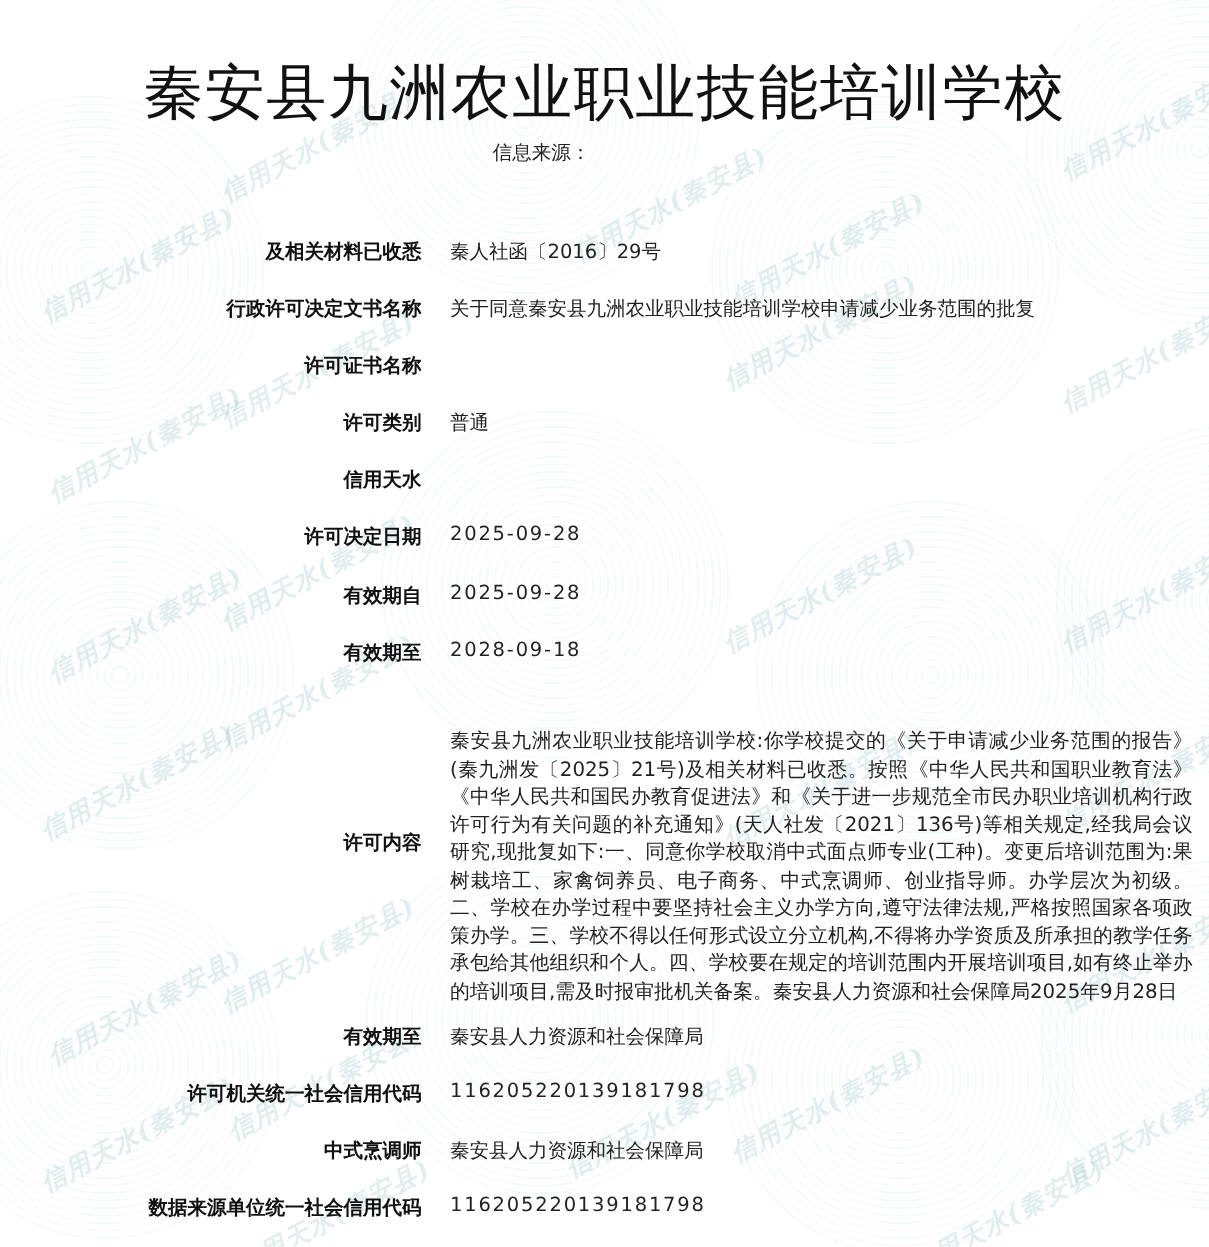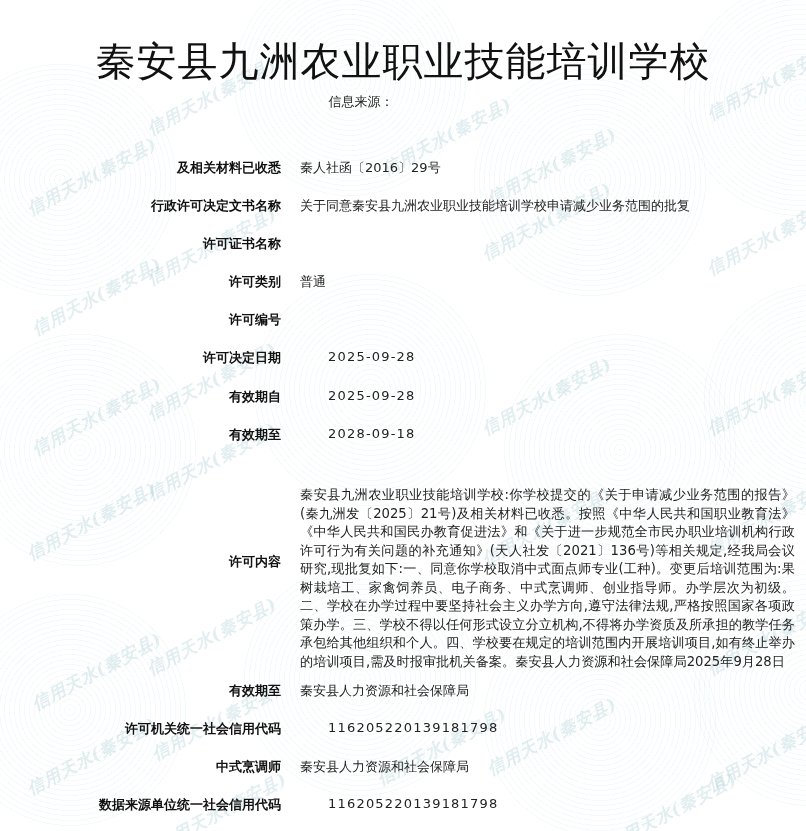--- a/index.html
+++ b/index.html
@@ -81,21 +81,20 @@
       text-align: right;
     }
     .value {
       position: absolute;
       left: 300px;
       white-space: nowrap;
       color: #222222;
     }
     .value.mono {
       letter-spacing: 1.2px;
-      margin-left: 28px;
     }
     .content-block {
       position: absolute;
       left: 300px;
       top: 486px;
       width: 495px;
       font-size: 13.2px;
       line-height: 18.5px;
       color: #222222;
       word-break: break-all;
@@ -166,21 +165,21 @@
     <span class="label">许可证书名称</span>
     <span class="value"></span>
   </div>
 
   <div class="row" style="top:273px;">
     <span class="label">许可类别</span>
     <span class="value">普通</span>
   </div>
 
   <div class="row" style="top:311px;">
-    <span class="label">许可编号</span>
+    <span class="label">信用天水</span>
     <span class="value"></span>
   </div>
 
   <div class="row" style="top:349px;">
     <span class="label">许可决定日期</span>
     <span class="value mono">2025-09-28</span>
   </div>
 
   <div class="row" style="top:388px;">
     <span class="label">有效期自</span>

